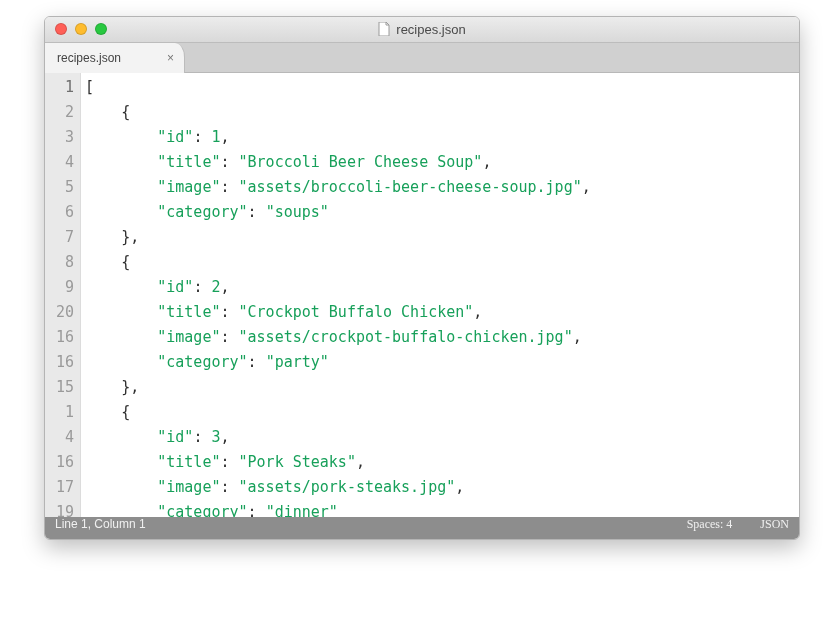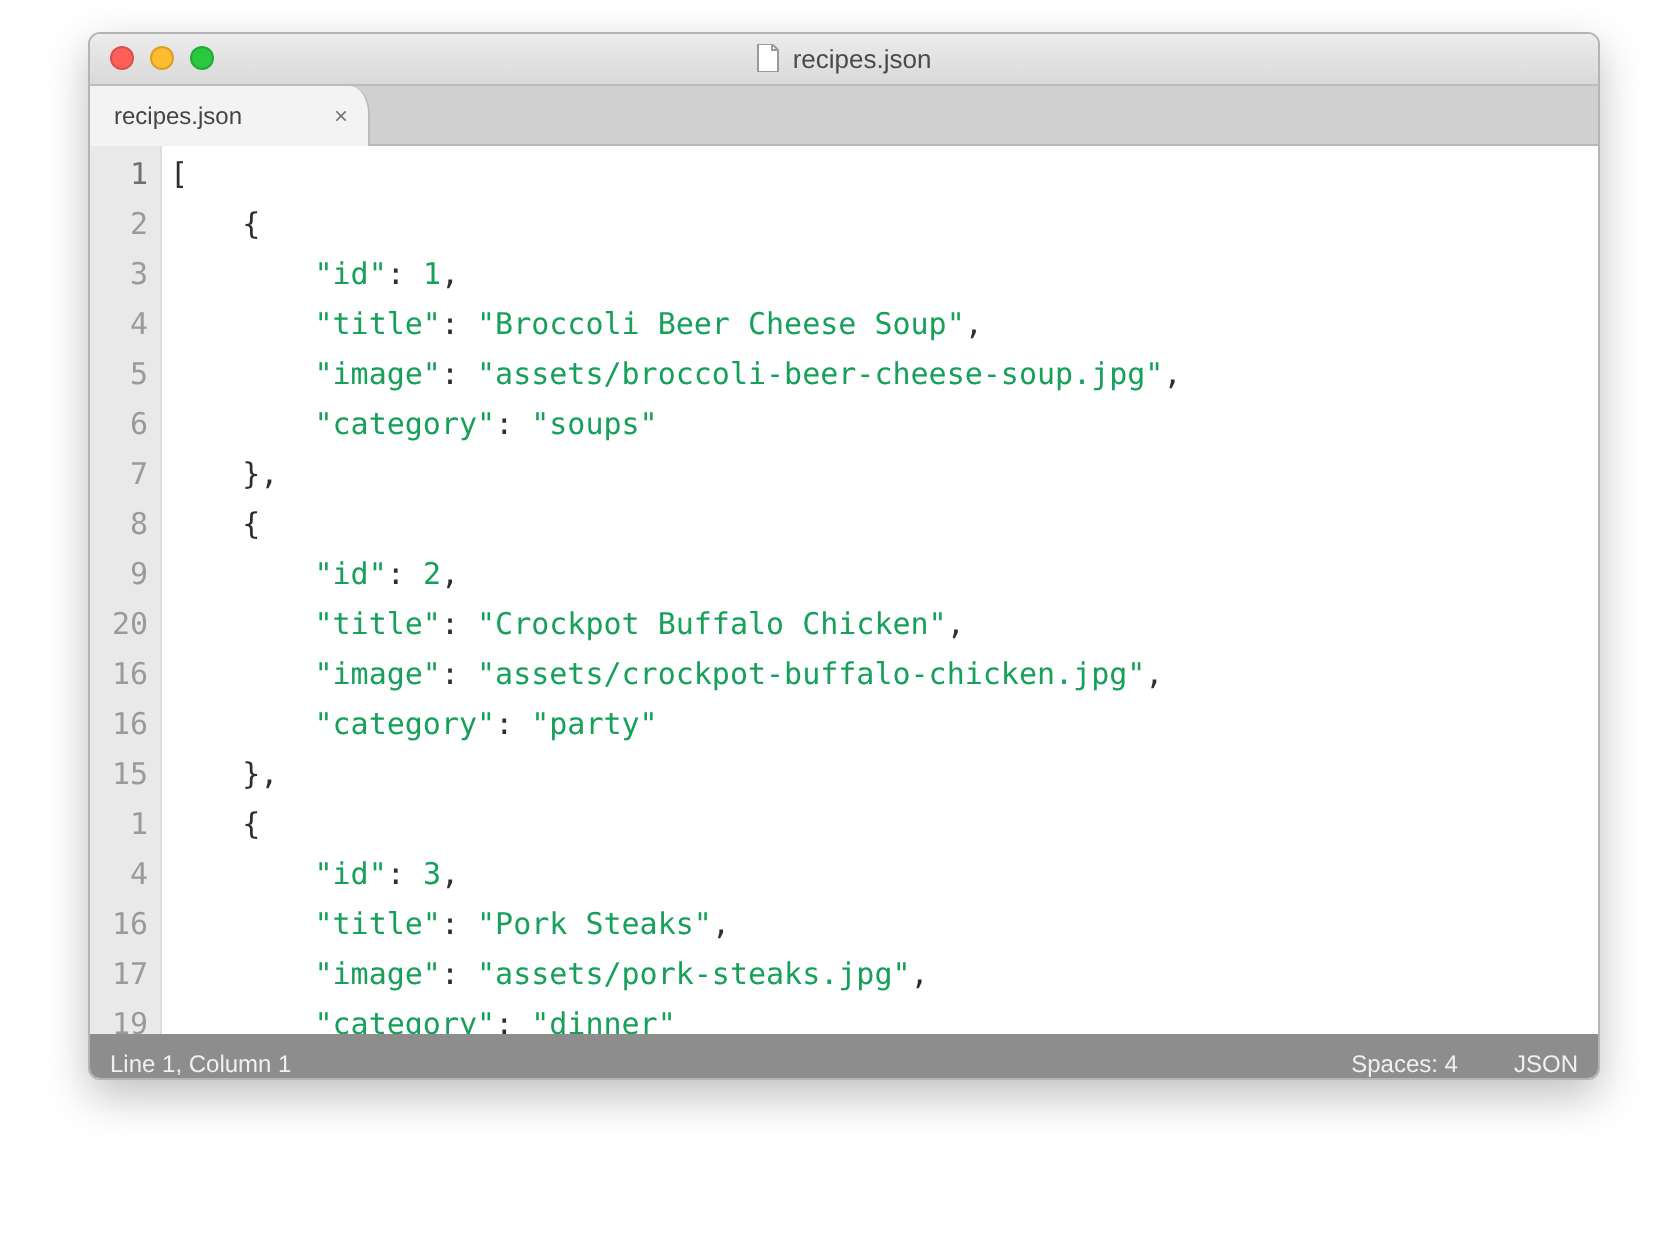--- a/index.html
+++ b/index.html
@@ -91,25 +91,25 @@
   .tok-punc { color: #2e2e2e; }
   .tok-key { color: #17a05a; }
   .tok-str { color: #17a05a; }
   .tok-num { color: #17a05a; }
   .statusbar {
     height: 22px;
     background: #8d8d8d;
     color: #f0f0f0;
     font-size: 12px;
     display: flex;
-    align-items: flex-end;
+    align-items: flex-start;
     padding: 0 10px;
   }
   .statusbar .spacer { flex: 1; }
-  .statusbar .seg { margin-left: 28px; }
+  .statusbar .seg { margin-left: 28px; font-family: Liberation Serif, serif; }
 </style>
 </head>
 <body>
 
 <div class="window">
 
   <div class="titlebar">
     <div class="traffic">
       <div class="dot red"></div>
       <div class="dot yellow"></div>

